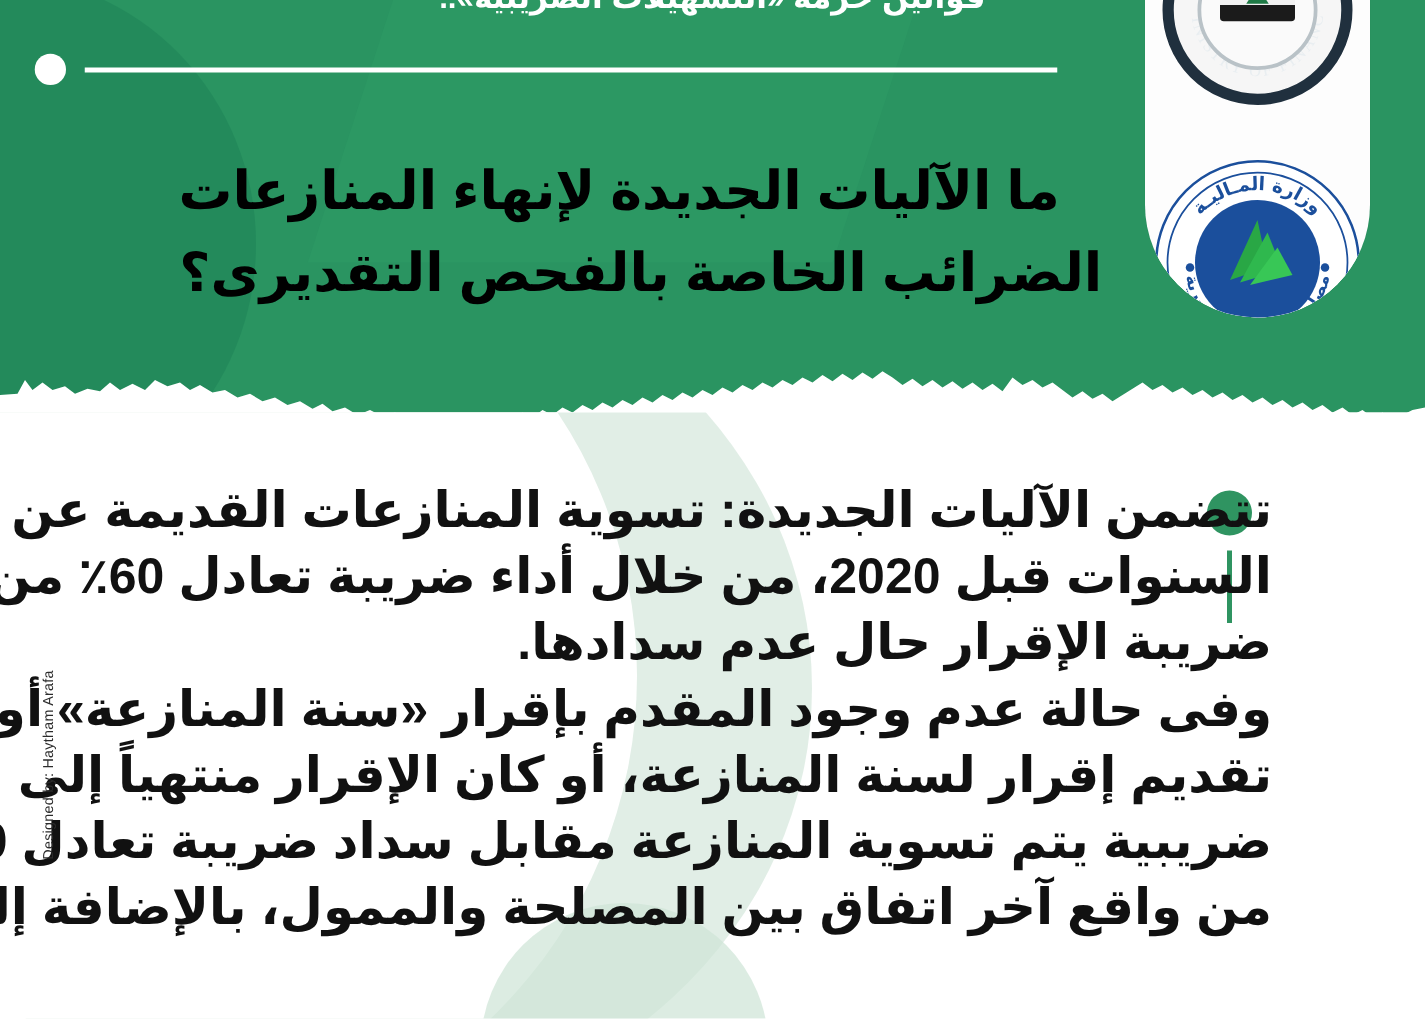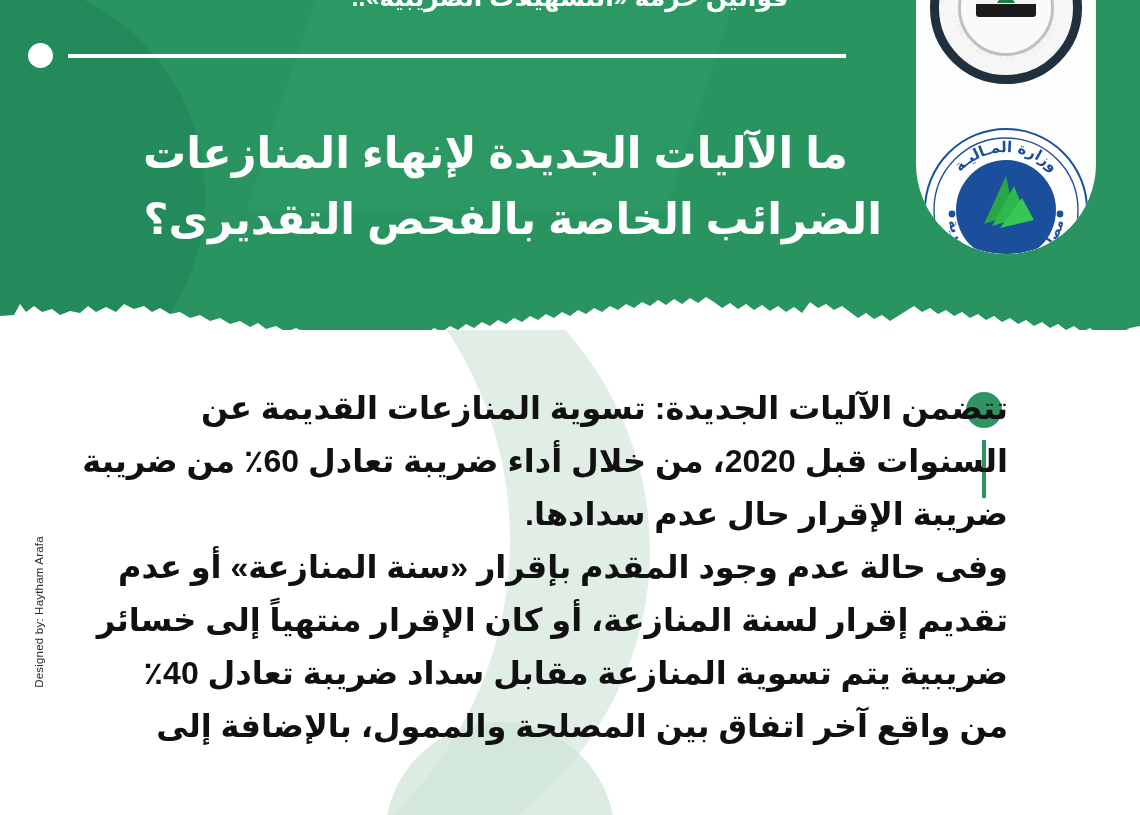--- a/index.html
+++ b/index.html
@@ -75,21 +75,21 @@
     left:40px; top:11px;
     width:778px; height:4px;
     background:#ffffff;
   }
 
   
   .title {
     position:absolute;
     top:120px; right:292px;
     width:560px;
-    color:#ffffff;
+    color:#000000;
     font-size:43px;
     line-height:66px;
     font-weight:bold;
     text-align:right;
     direction:rtl;
   }
   .title .t-line { display:block; white-space:nowrap; }
   .title .t-line.l2 { margin-right:-34px; }
 
   
@@ -209,24 +209,24 @@
   .bullet-stem {
     position:absolute;
     right:154px; top:110px;
     width:4px; height:58px;
     background:#2f9461;
   }
 
   
   .para {
     position:absolute;
-    right:132px; top:52px;
+    right:122px; top:52px;
     width:910px;
     color:#111111;
-    font-size:32px;
+    font-size:40px;
     line-height:53px;
     font-weight:bold;
     text-align:right;
     direction:rtl;
   }
   .para .p-line { display:block; white-space:nowrap; }
   .para .p-line.ctr  { text-align:right; }
   .para .p-line.ctr2 { text-align:right; }
 
   

